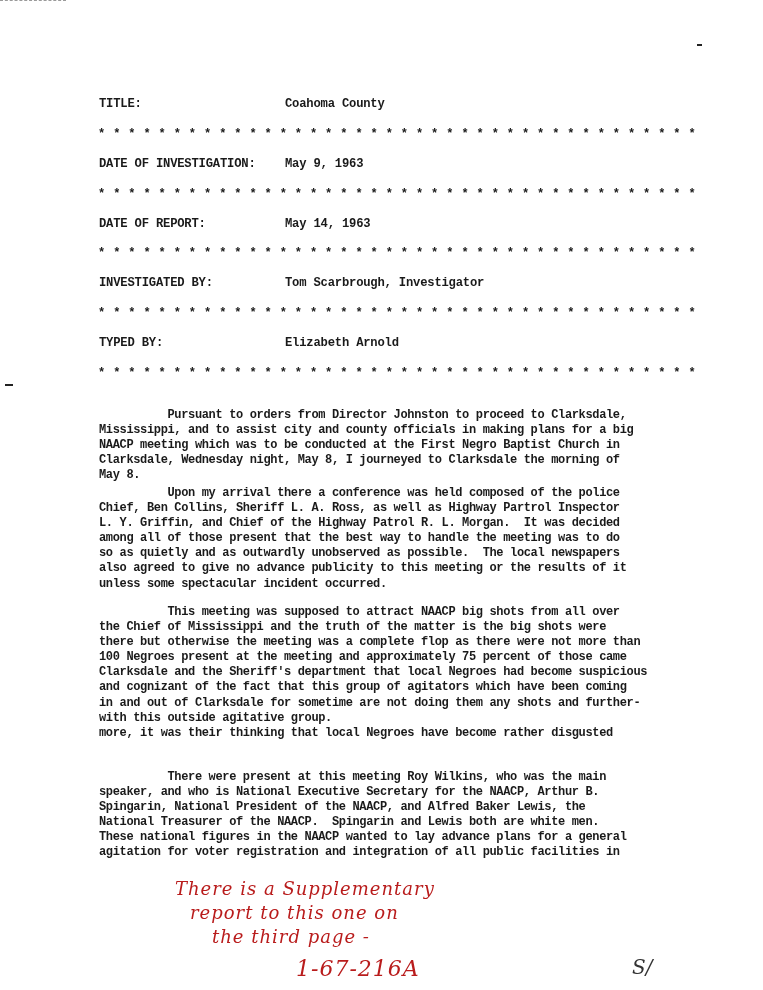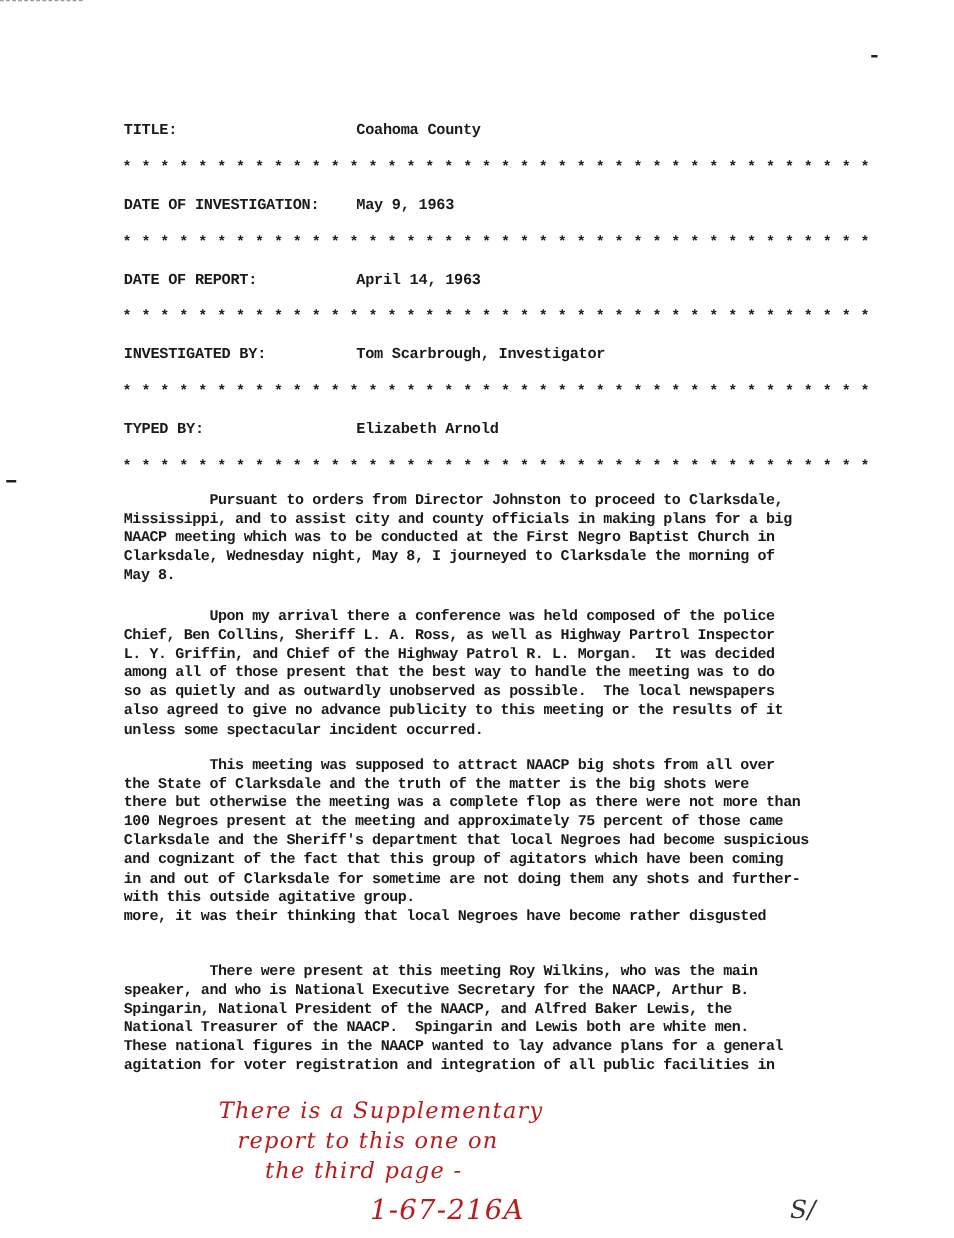--- a/index.html
+++ b/index.html
@@ -137,21 +137,21 @@
         <span>*</span>
         <span>*</span>
         <span>*</span>
         <span>*</span>
         <span>*</span>
         <span>*</span>
       </div>
     </div>
 
   <div class="field-row" style="top:217px;">
-    <span class="field-label">DATE OF REPORT:</span><span class="field-value">April 14, 1963</span>
+    <span class="field-label">DATE OF REPORT:</span><span class="field-value">May 14, 1963</span>
   </div>
   <div class="stars" style="top:247px;">
       <div class="star-inner" id="s3">
         <span>*</span>
         <span>*</span>
         <span>*</span>
         <span>*</span>
         <span>*</span>
         <span>*</span>
         <span>*</span>
@@ -280,41 +280,41 @@
         <span>*</span>
         <span>*</span>
         <span>*</span>
         <span>*</span>
         <span>*</span>
         <span>*</span>
         <span>*</span>
       </div>
     </div>
 
-  <div class="body-text" style="top:393px;">
+  <div class="body-text" style="top:408px;">
     <p class="para">          Pursuant to orders from Director Johnston to proceed to Clarksdale,</p>
     <p class="para">Mississippi, and to assist city and county officials in making plans for a big</p>
     <p class="para">NAACP meeting which was to be conducted at the First Negro Baptist Church in</p>
     <p class="para">Clarksdale, Wednesday night, May 8, I journeyed to Clarksdale the morning of</p>
     <p class="para">May 8.</p>
   </div>
 
   <div class="body-text" style="top:486px;">
     <p class="para">          Upon my arrival there a conference was held composed of the police</p>
     <p class="para">Chief, Ben Collins, Sheriff L. A. Ross, as well as Highway Partrol Inspector</p>
     <p class="para">L. Y. Griffin, and Chief of the Highway Patrol R. L. Morgan.  It was decided</p>
     <p class="para">among all of those present that the best way to handle the meeting was to do</p>
     <p class="para">so as quietly and as outwardly unobserved as possible.  The local newspapers</p>
     <p class="para">also agreed to give no advance publicity to this meeting or the results of it</p>
     <p class="para">unless some spectacular incident occurred.</p>
   </div>
 
   <div class="body-text" style="top:605px;">
     <p class="para">          This meeting was supposed to attract NAACP big shots from all over</p>
-    <p class="para">the State of Clarksdale and the truth of the matter is the big shots were</p>
+    <p class="para">the Chief of Mississippi and the truth of the matter is the big shots were</p>
     <p class="para">there but otherwise the meeting was a complete flop as there were not more than</p>
     <p class="para">100 Negroes present at the meeting and approximately 75 percent of those came</p>
     <p class="para">Clarksdale and the Sheriff's department that local Negroes had become suspicious</p>
     <p class="para">and cognizant of the fact that this group of agitators which have been coming</p>
     <p class="para">in and out of Clarksdale for sometime are not doing them any shots and further-</p>
     <p class="para">with this outside agitative group.</p>
     <p class="para">more, it was their thinking that local Negroes have become rather disgusted</p>
   </div>
 
   <div class="body-text" style="top:770px;">

